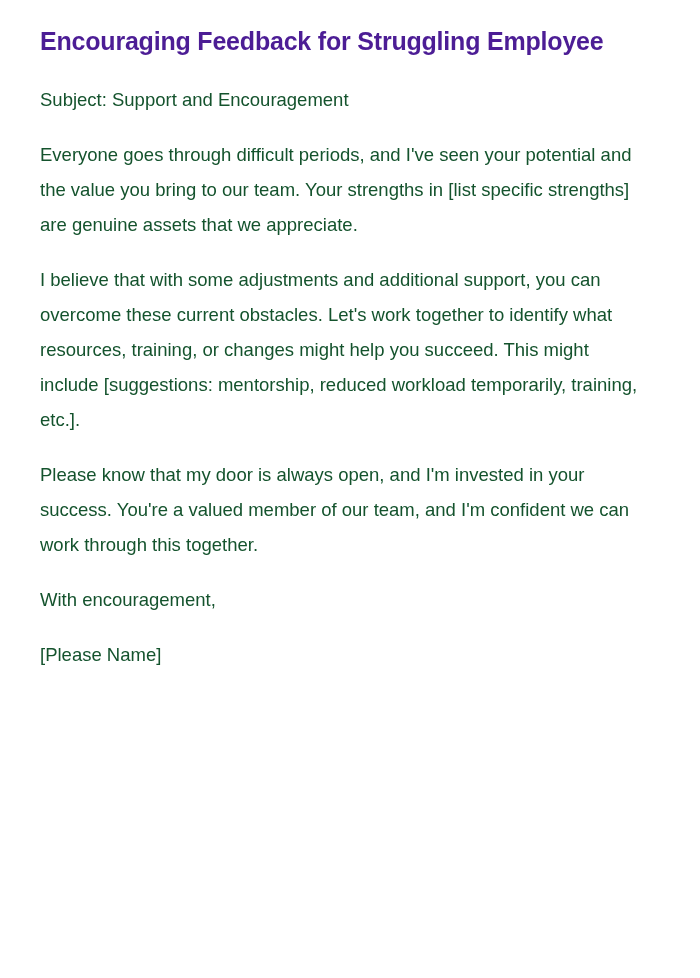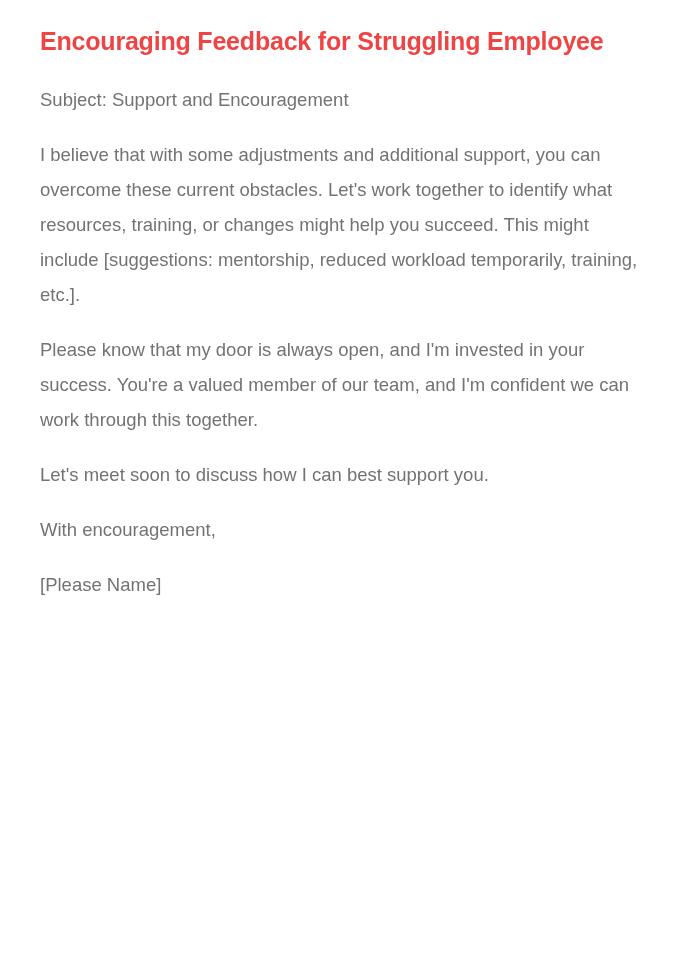--- a/index.html
+++ b/index.html
@@ -15,47 +15,47 @@
     padding: 26px 58px 40px 40px;
     font-family: "Liberation Sans", sans-serif;
     color: #1b1b1b;
     overflow: hidden;
   }
   .doc-title {
     font-size: 25px;
     font-weight: 700;
     line-height: 1.2;
     margin: 0 0 26px 0;
-    color: #ef4444;
+    color: #4c1d95;
     letter-spacing: -0.2px;
   }
   .doc-line, .doc-para {
     font-size: 18.5px;
     line-height: 35px;
     font-weight: 400;
     margin: 0 0 20px 0;
-    color: #737373;
+    color: #14532d;
   }
   .doc-para {
     max-width: 602px;
   }
 </style>
 </head>
 <body>
 
 <div class="page">
   <h1 class="doc-title">Encouraging Feedback for Struggling Employee</h1>
 
   <p class="doc-line">Subject: Support and Encouragement</p>
 
 
 
+  <p class="doc-para">Everyone goes through difficult periods, and I've seen your potential and the value you bring to our team. Your strengths in [list specific strengths] are genuine assets that we appreciate.</p>
 
   <p class="doc-para">I believe that with some adjustments and additional support, you can overcome these current obstacles. Let's work together to identify what resources, training, or changes might help you succeed. This might include [suggestions: mentorship, reduced workload temporarily, training, etc.].</p>
 
   <p class="doc-para">Please know that my door is always open, and I'm invested in your success. You're a valued member of our team, and I'm confident we can work through this together.</p>
 
-  <p class="doc-para">Let's meet soon to discuss how I can best support you.</p>
 
   <p class="doc-line">With encouragement,</p>
 
   <p class="doc-line">[Please Name]</p>
 </div>
 
 </body></html>

